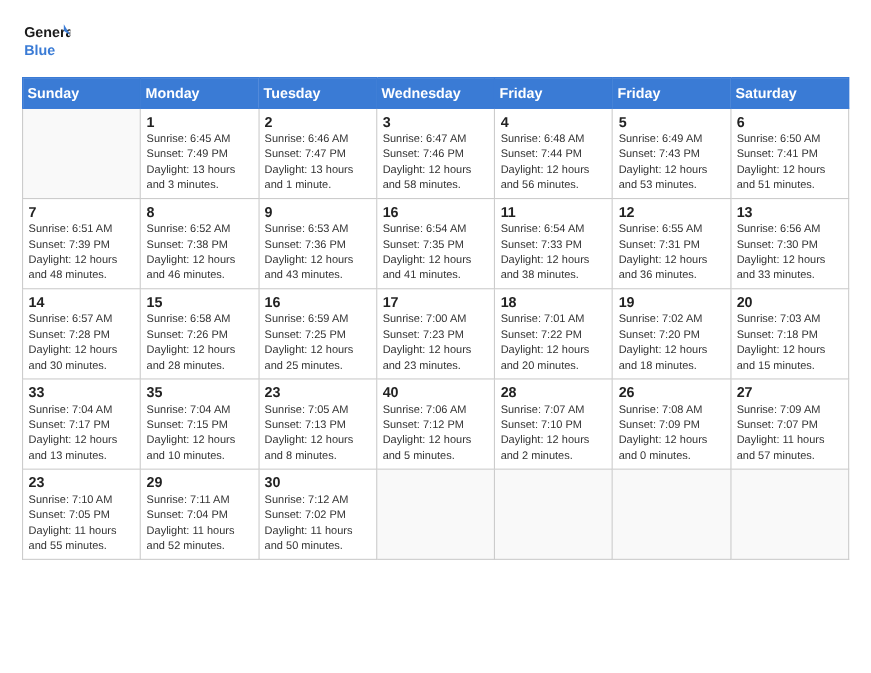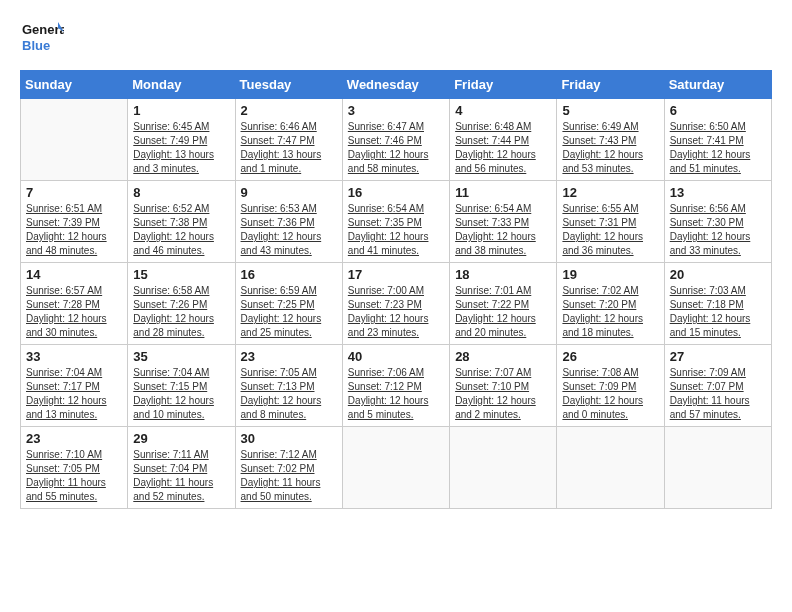--- a/index.html
+++ b/index.html
@@ -66,21 +66,20 @@
     .day-num {
       font-size: 13px;
       font-weight: bold;
       display: block;
       margin-bottom: 2px;
     }
     .day-info {
       font-size: 10px;
       line-height: 1.4;
       color: #333;
-      text-decoration: underline;
     }
   </style>
 </head>
 <body>
 
 <div class="container">
   <div class="header">
     <div class="logo">
   <div style="display:flex;align-items:center;">
     <div style="position:relative;width:44px;height:44px;margin-right:2px;">

